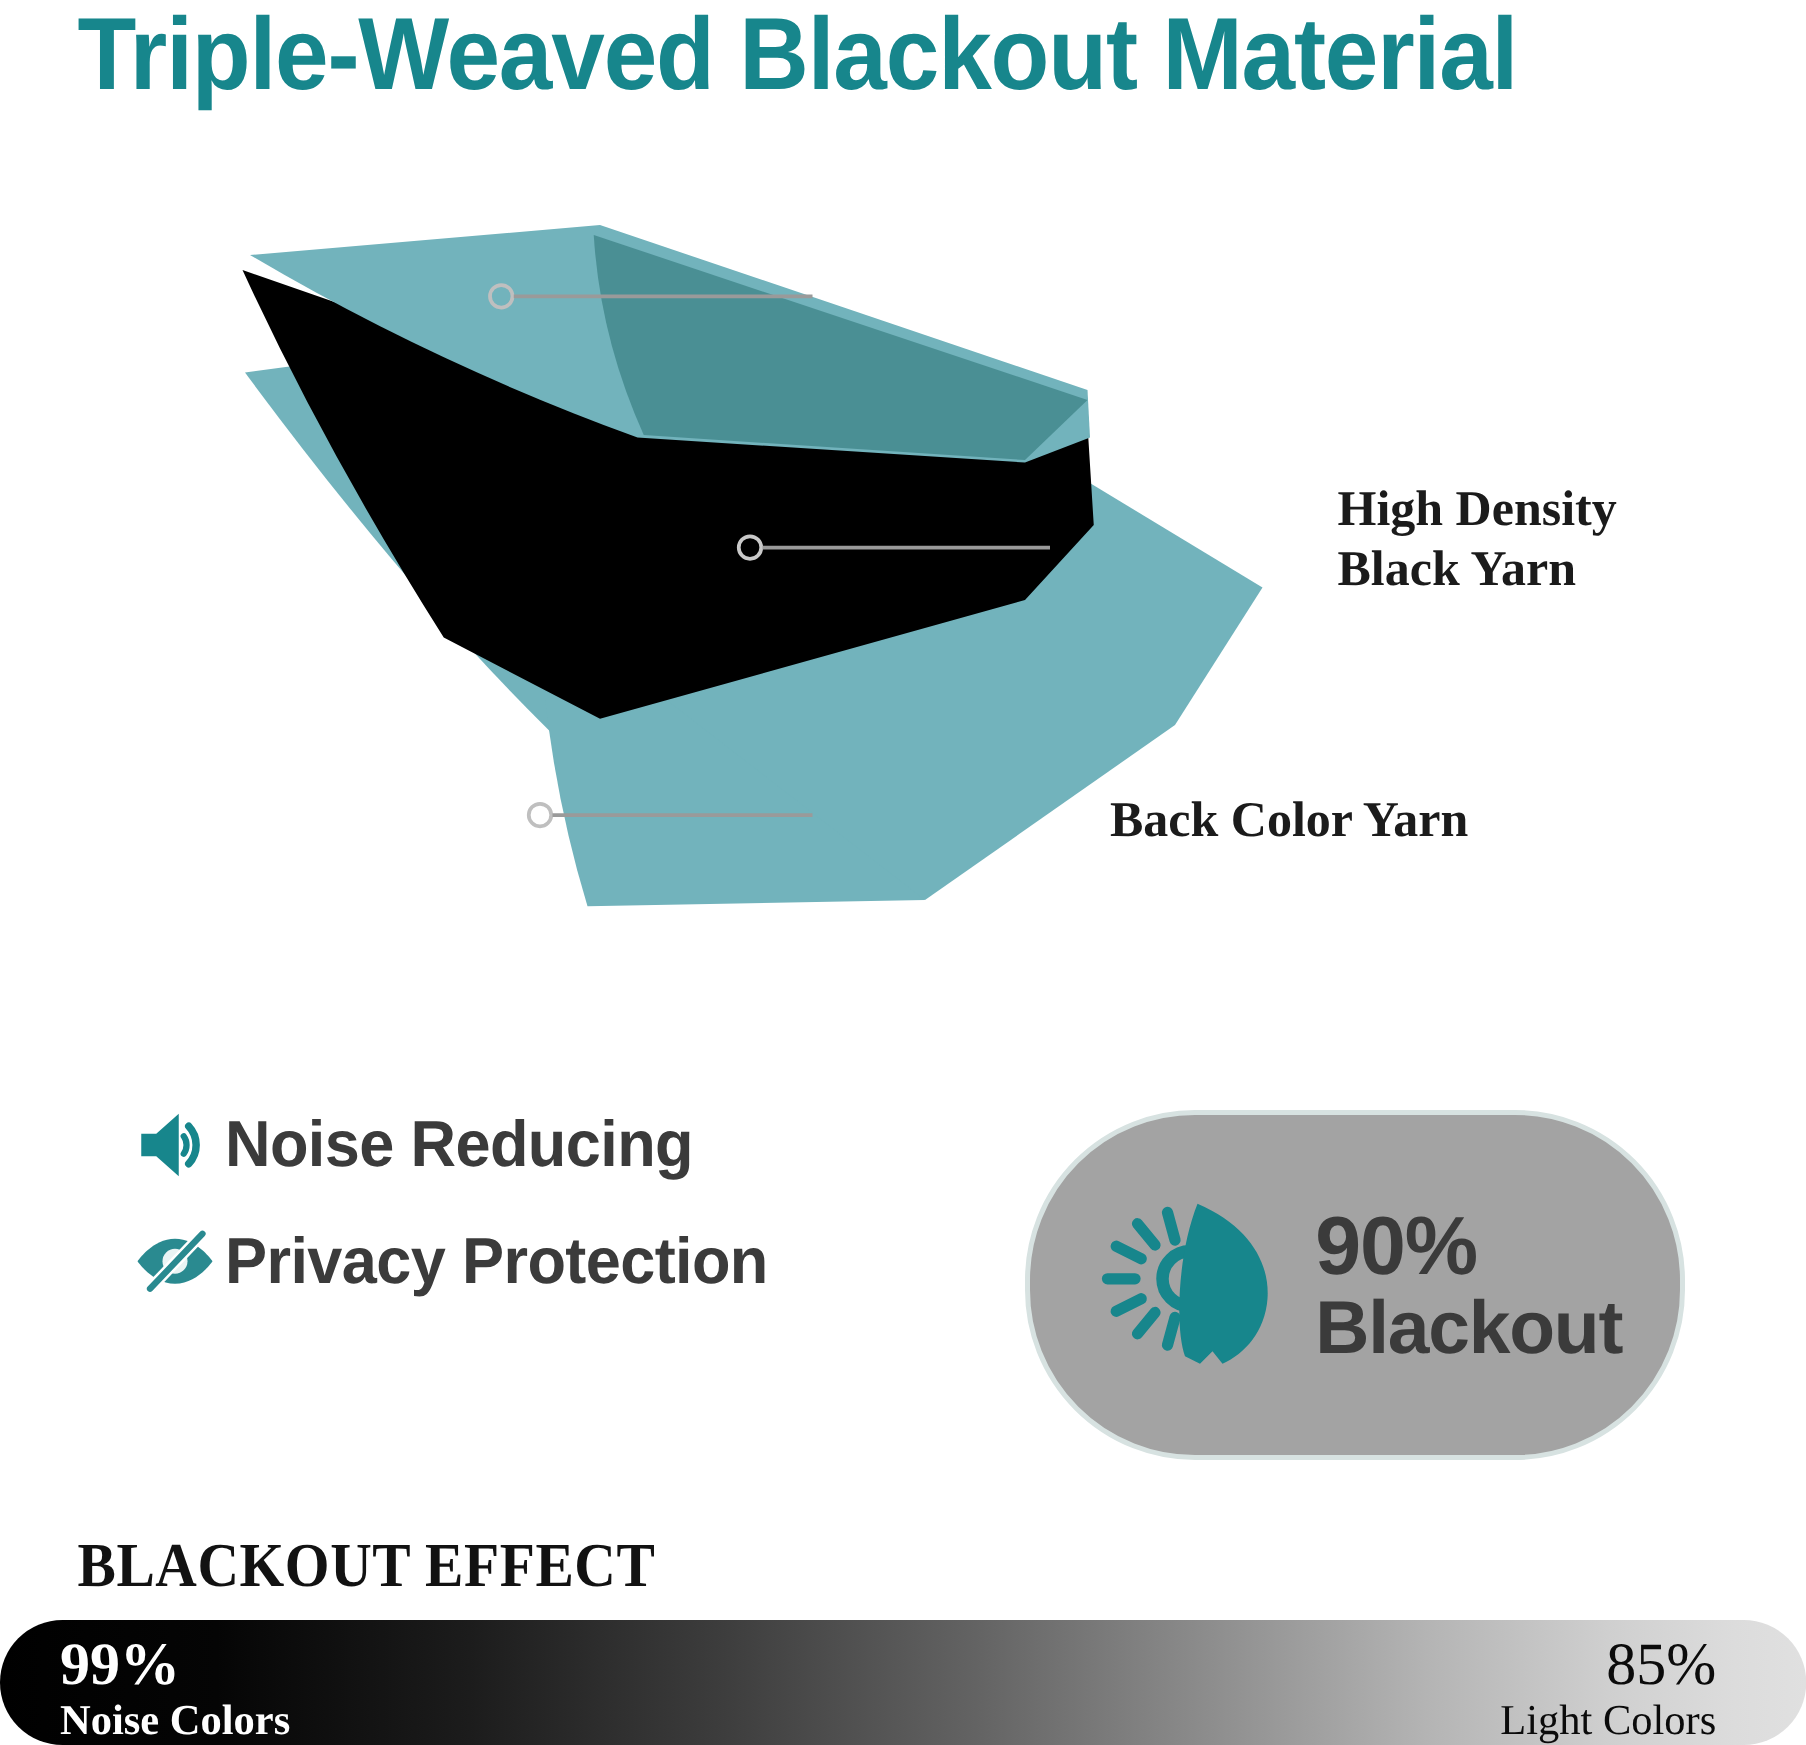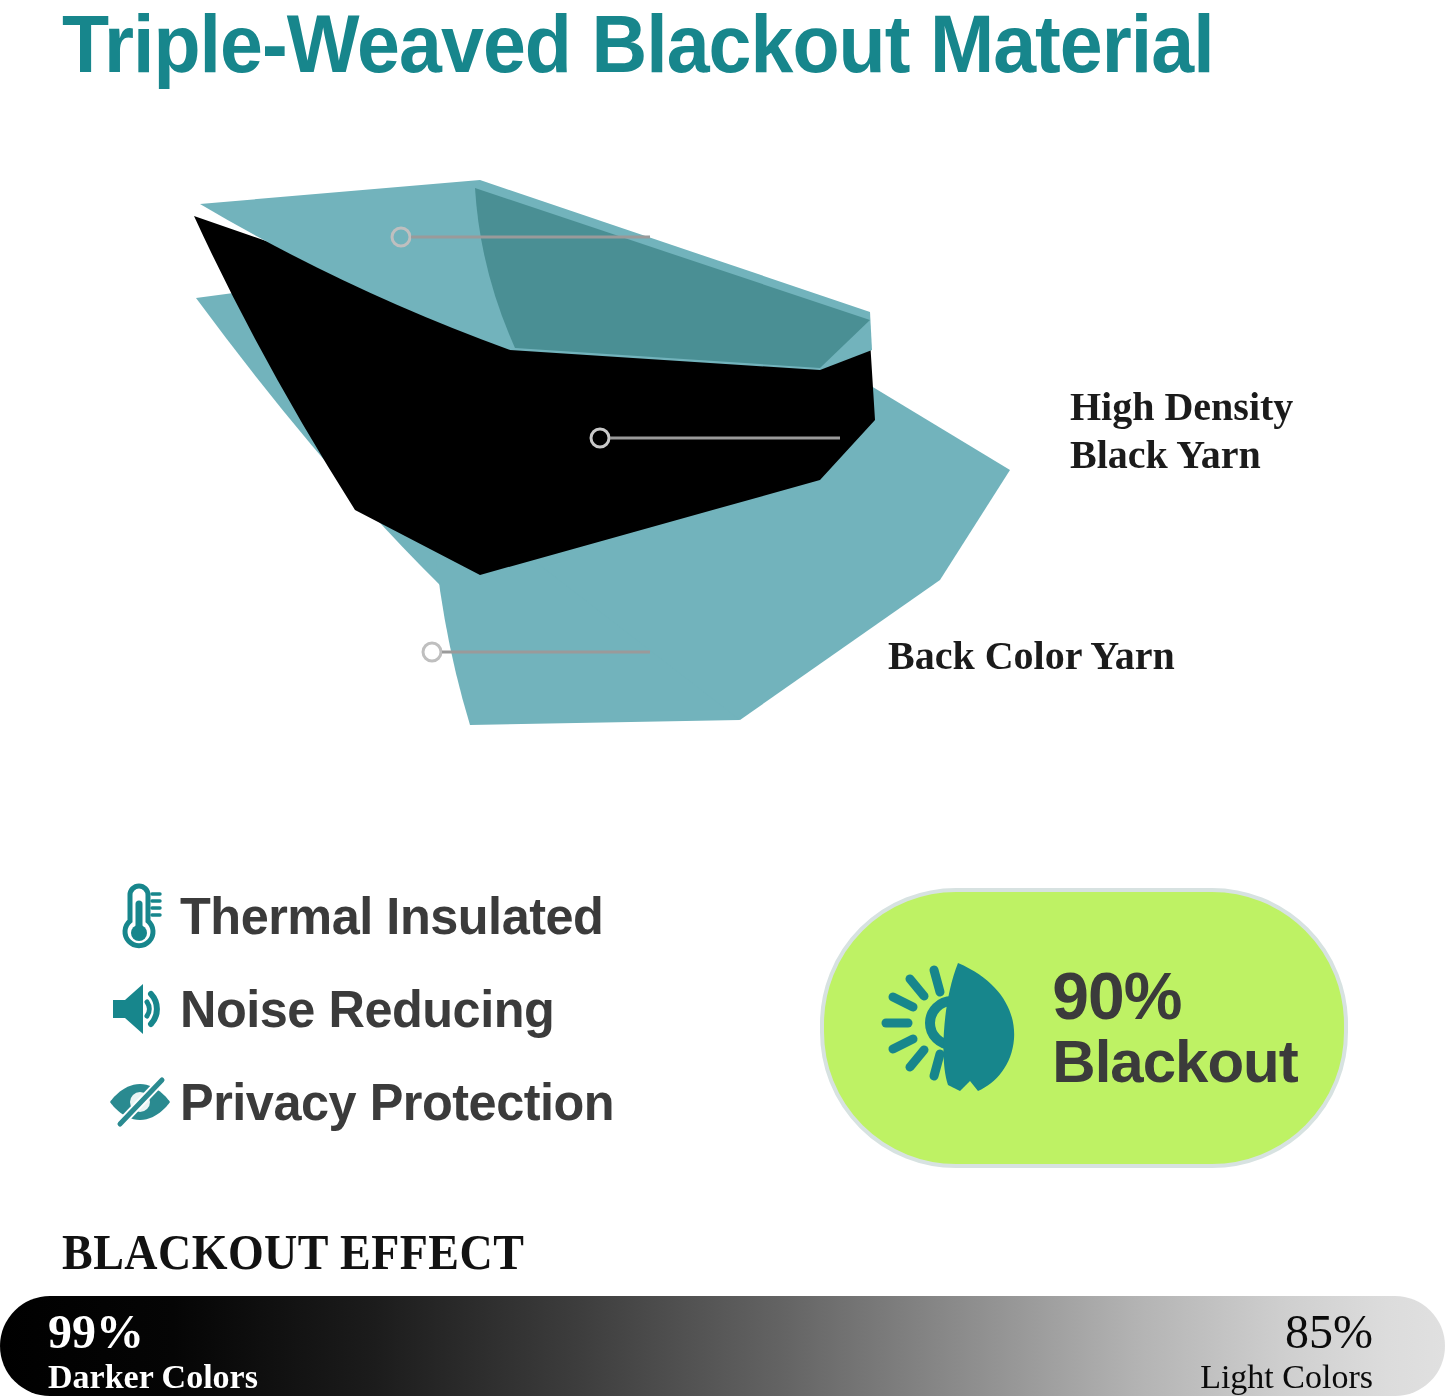--- a/index.html
+++ b/index.html
@@ -95,21 +95,21 @@
 
   
   .badge {
     position: absolute;
     left: 820px;
     top: 888px;
     width: 520px;
     height: 272px;
     border: 4px solid #d7e2e1;
     border-radius: 136px;
-    background: #bef264;
+    background: #a3a3a3;
     display: flex;
     align-items: center;
     justify-content: center;
   }
   .badge-icon {
     width: 160px;
     min-width: 160px;
     height: 160px;
     margin-right: 22px;
     display: flex;
@@ -234,36 +234,20 @@
       </g>
     </svg>
   </div>
 
   <div class="callout" id="label-back">Back Color Yarn</div>
   <div class="callout" id="label-black">High Density
 Black Yarn</div>
 
   <div class="features">
 
-    <div class="feature-row">
-      <span class="feature-icon">
-        <svg width="46" height="72" viewBox="0 0 46 72" xmlns="http://www.w3.org/2000/svg">
-          <path d="M22 6 a9 9 0 0 1 9 9 v26 a14 14 0 1 1 -18 0 V15 a9 9 0 0 1 9 -9 z" fill="none" stroke="#17868c" stroke-width="5"></path>
-          <path d="M22 24 v22" stroke="#17868c" stroke-width="7" stroke-linecap="round"></path>
-          <circle cx="22" cy="53" r="8" fill="#17868c"></circle>
-          <g stroke="#17868c" stroke-width="3.4" stroke-linecap="round">
-            <line x1="35" y1="14" x2="43" y2="14"></line>
-            <line x1="35" y1="21" x2="43" y2="21"></line>
-            <line x1="35" y1="28" x2="43" y2="28"></line>
-            <line x1="35" y1="35" x2="43" y2="35"></line>
-          </g>
-        </svg>
-      </span>
-      <span class="feature-label">Thermal Insulated</span>
-    </div>
 
     <div class="feature-row">
       <span class="feature-icon">
         <svg width="62" height="58" viewBox="0 0 62 58" xmlns="http://www.w3.org/2000/svg">
           <path d="M4 20 h12 L34 4 v50 L16 38 H4 z" fill="#17868c"></path>
           <path d="M42 14 a22 22 0 0 1 0 30" fill="none" stroke="#17868c" stroke-width="6" stroke-linecap="round"></path>
           <path d="M38 22 a12 12 0 0 1 0 14" fill="none" stroke="#17868c" stroke-width="5" stroke-linecap="round"></path>
         </svg>
       </span>
       <span class="feature-label">Noise Reducing</span>
@@ -304,21 +288,21 @@
       <span class="badge-word">Blackout</span>
     </span>
   </div>
 
   <div class="effect-heading">BLACKOUT EFFECT</div>
 
   <div class="gradient-bar"></div>
 
   <div class="bar-left">
     <span class="bar-pct">99%</span>
-    <span class="bar-sub">Darker Colors</span>
+    <span class="bar-sub">Noise Colors</span>
   </div>
 
   <div class="bar-right">
     <span class="bar-pct">85%</span>
     <span class="bar-sub">Light Colors</span>
   </div>
 
 </div>
 
 </body></html>

